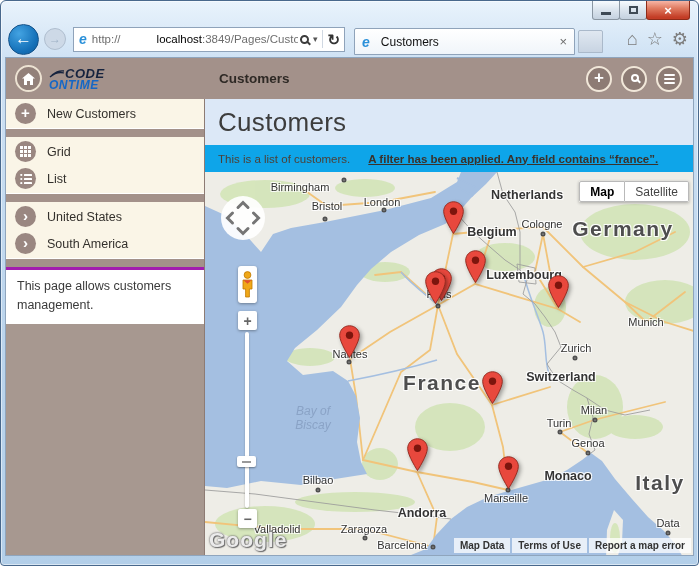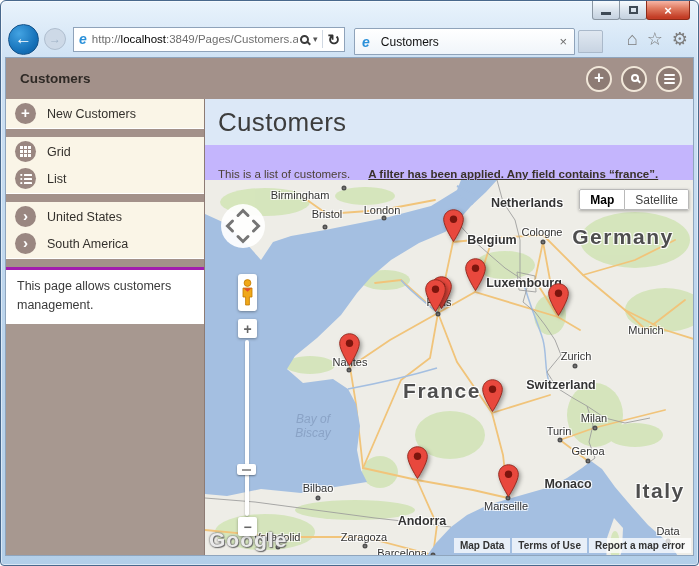--- a/index.html
+++ b/index.html
@@ -23,21 +23,21 @@
     background:radial-gradient(circle at 35% 30%,#43a3e2,#1470b8 65%,#0d5a98);
     border:1px solid #15538a;color:#fff;font-size:17px;font-weight:bold;
     display:flex;align-items:center;justify-content:center;}
   .nav-fwd{width:22px;height:22px;border-radius:50%;flex:none;margin-left:5px;cursor:pointer;
     background:#cdd9e7;border:1px solid #afbecf;color:#9db0c4;font-size:12px;font-weight:bold;
     display:flex;align-items:center;justify-content:center;}
   .addressbar{margin-left:7px;width:272px;height:25px;background:#fff;border:1px solid #8fa3ba;
     display:flex;align-items:center;padding:0 4px 0 5px;font-size:11.5px;cursor:text;}
   .fav-ie{color:#2a90d9;font-weight:bold;font-style:italic;font-size:14px;margin-right:5px;flex:none;}
   .url{white-space:nowrap;overflow:hidden;color:#6e6e6e;flex:1;}
-  .url .host{color:#000;}
+  .url .host{color:#000;margin-left:36px;}
   .addr-icons{display:flex;align-items:center;flex:none;margin-left:2px;}
   .mag{width:9px;height:9px;border:2px solid #3c3c3c;border-radius:50%;position:relative;margin-right:4px;}
   .mag::after{content:"";position:absolute;width:5px;height:2px;background:#3c3c3c;
     transform:rotate(45deg);right:-4px;bottom:-2px;}
   .caret{font-size:9px;color:#555;margin-right:4px;}
   .addr-sep{width:1px;height:18px;background:#d0d8e2;margin:0 4px 0 1px;}
   .refresh{font-size:15px;color:#333;font-weight:bold;line-height:1;cursor:pointer;}
   .tab{margin-left:9px;width:221px;height:27px;margin-top:6px;align-self:flex-start;flex:none;
     background:linear-gradient(#ffffff,#f0f5fa);border:1px solid #8fa3ba;border-radius:2px 2px 0 0;
     display:flex;align-items:center;gap:6px;padding:0 7px;font-size:12px;color:#111;cursor:pointer;}
@@ -78,21 +78,21 @@
   .side-icon .gi{font-size:15px;font-weight:bold;line-height:1;margin-top:-2px;}
   .side-icon .chev{font-size:15px;margin-top:-3px;}
   .side-sep{height:9px;background:#a3918a;border-top:1px solid #fff;flex:none;}
   .side-desc{background:#fff;border-top:3px solid #a21caf;padding:7px 11px 9px;
     font-size:12.5px;color:#3a3a3a;line-height:1.5;}
   .side-fill{flex:1;background:#a79890;}
   
   .main{flex:1;display:flex;flex-direction:column;min-width:0;}
   .title-band{height:46px;flex:none;background:#dce8f7;display:flex;align-items:center;
     padding-left:13px;font-size:26px;color:#3d3d3d;letter-spacing:.3px;}
-  .status-band{height:35px;flex:none;background:#c4b5fd;display:flex;align-items:flex-end;
+  .status-band{height:27px;flex:none;background:#0ea5e9;display:flex;align-items:center;
     padding-left:13px;font-size:11.5px;color:#4c4138;}
   .status-bold{font-weight:bold;color:#3a322b;margin-left:18px;text-decoration:underline;}
   .map{flex:1;position:relative;overflow:hidden;background:#eeede7;}
   .terrain{position:absolute;left:0;top:0;}
   
   .lbl{position:absolute;transform:translate(-50%,-50%);white-space:pre-line;text-align:center;
     pointer-events:none;z-index:3;
     text-shadow:-1px -1px 0 rgba(255,255,255,.85),1px -1px 0 rgba(255,255,255,.85),
       -1px 1px 0 rgba(255,255,255,.85),1px 1px 0 rgba(255,255,255,.85);}
   .lbl.city{font-size:11px;color:#333;}
@@ -174,20 +174,33 @@
     <div class="right-icons">
       <span>⌂</span>
       <span>☆</span>
       <span>⚙</span>
     </div>
   </div>
 
   <div class="app">
 
     <div class="app-header">
+      <div class="logo-area">
+        <div class="circle-home">
+          <svg width="13" height="12" viewBox="0 0 13 12">
+              <path d="M6.5 0 L13 5.5 H11 V12 H8 V8 H5 V12 H2 V5.5 H0 Z" fill="#fff"></path>
+            </svg>
+        </div>
+        <div class="logo-text">
+          <div class="logo-code"><svg width="16" height="8" viewBox="0 0 16 8">
+                <path d="M1 7 Q8 1 15 3 M3 5 Q9 0 15 1" stroke="#16233e" stroke-width="1.3" fill="none"></path>
+              </svg><span>CODE</span></div>
+          <div class="logo-ontime">ONTIME</div>
+        </div>
+      </div>
       <div class="header-title">Customers</div>
       <div class="header-actions">
         <div class="action-circle">
             <span class="action-plus">+</span>
           </div>
         <div class="action-circle">
             <span class="mag-w"></span>
           </div>
         <div class="action-circle">
             <span class="burger">

